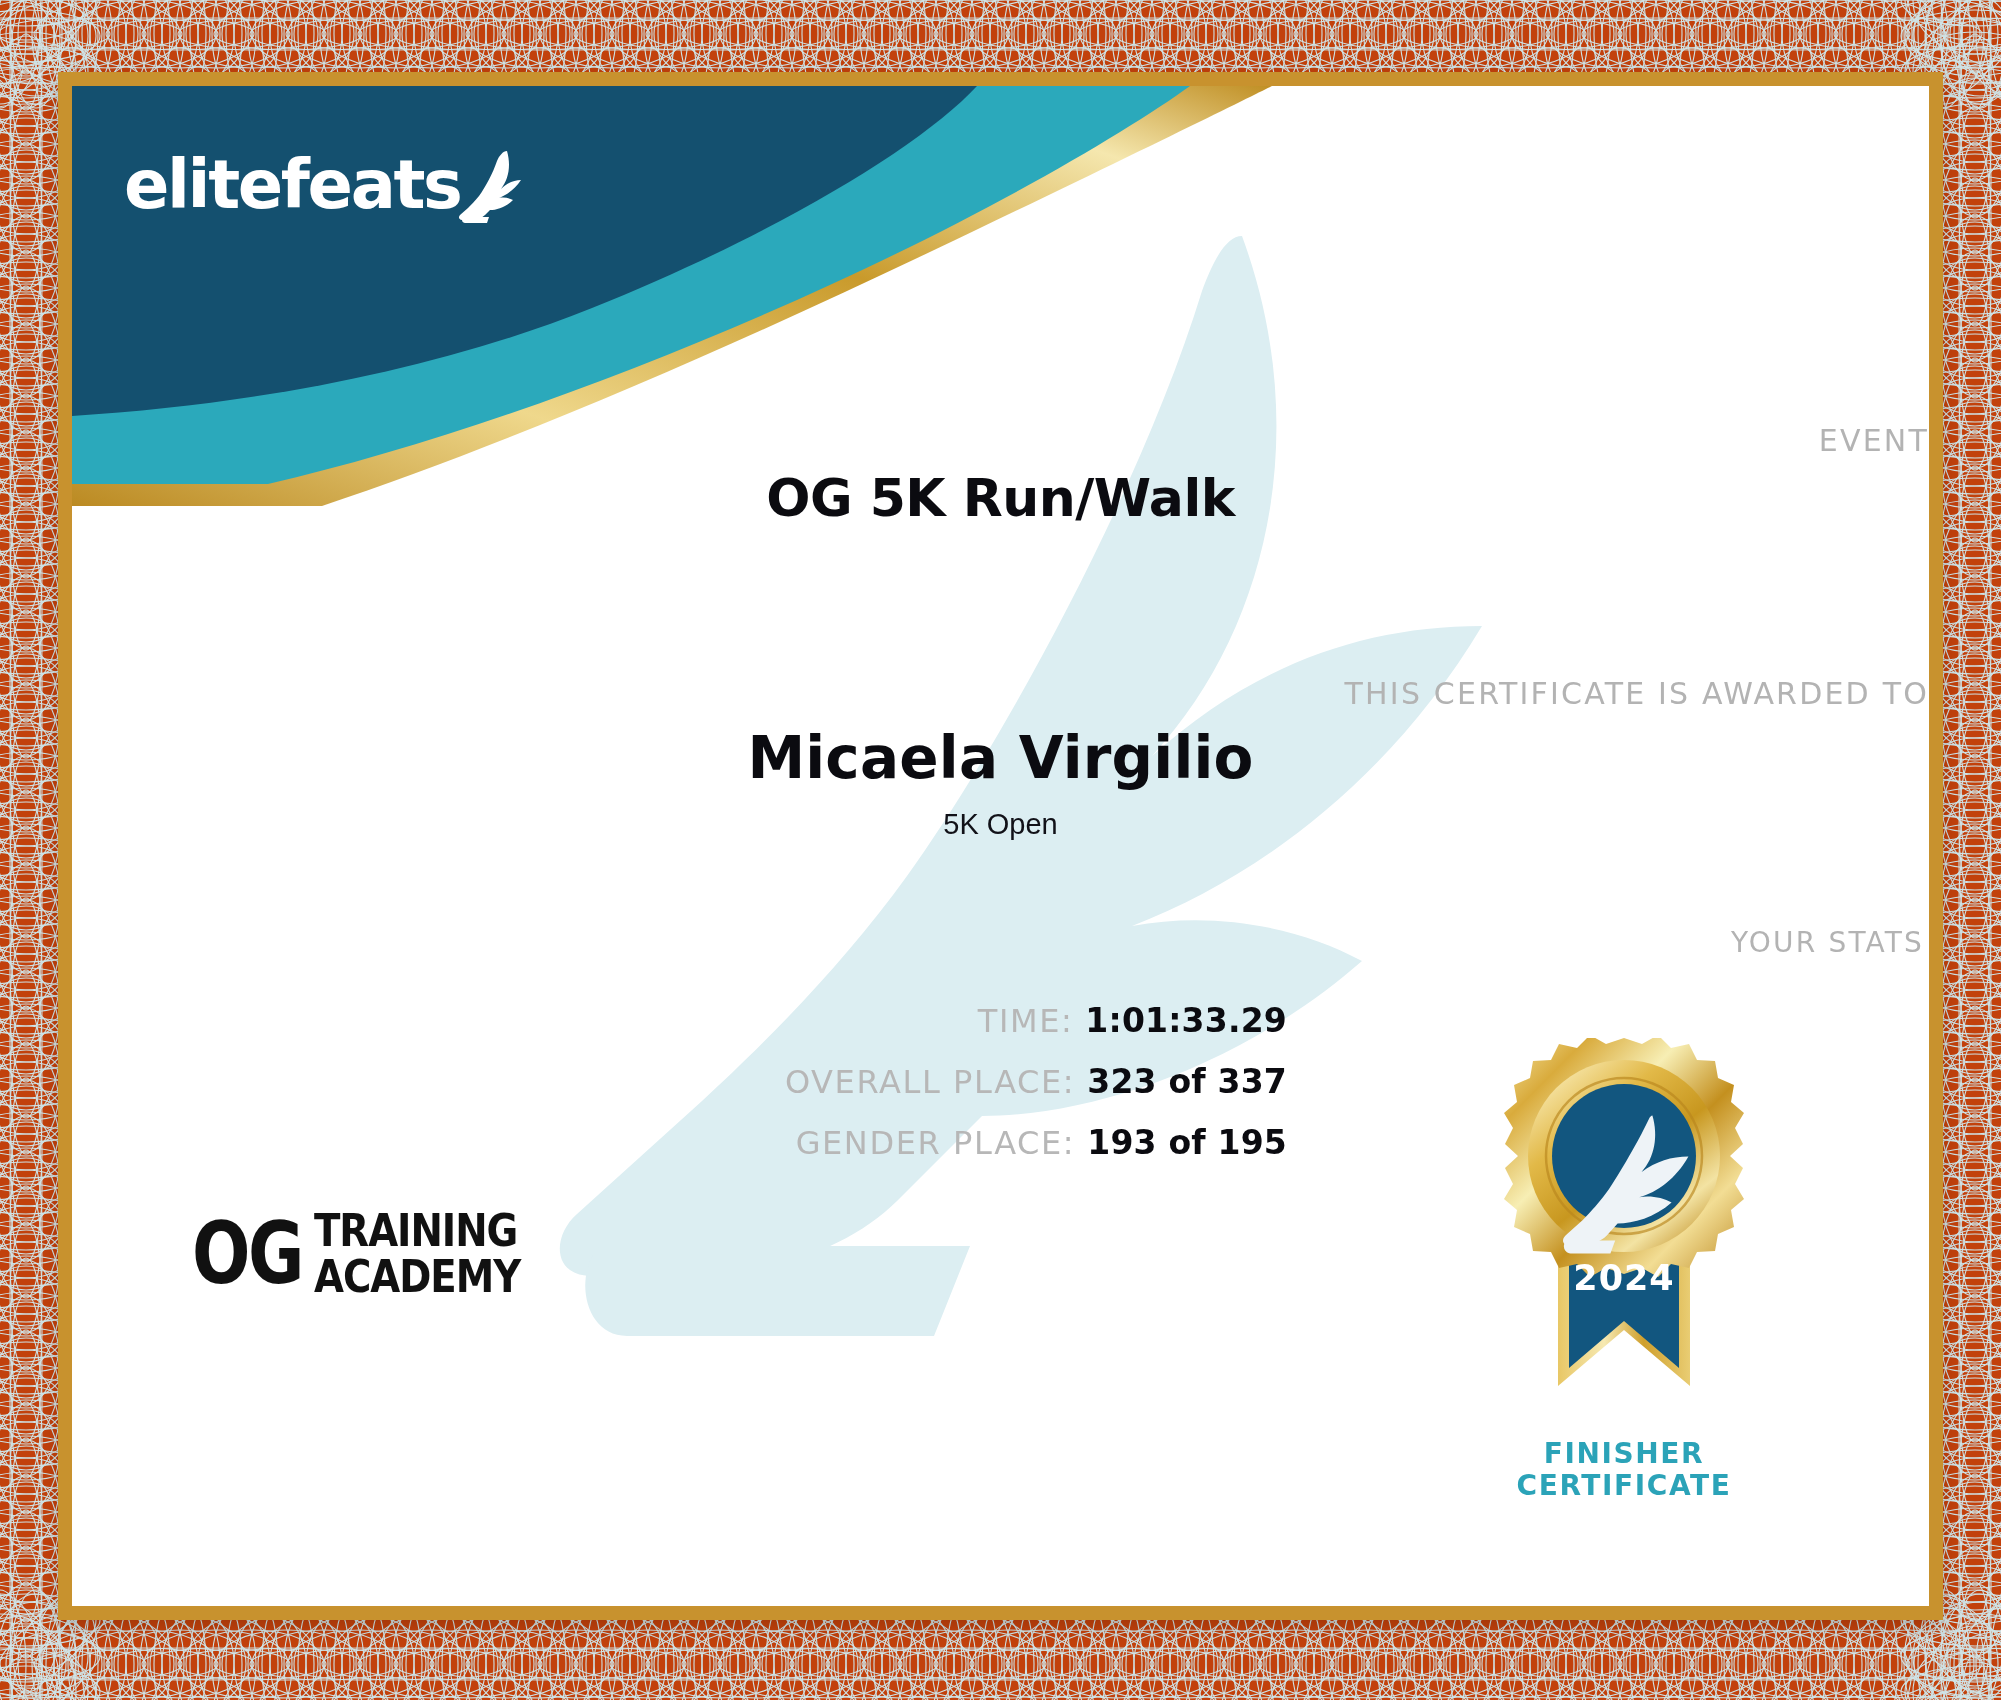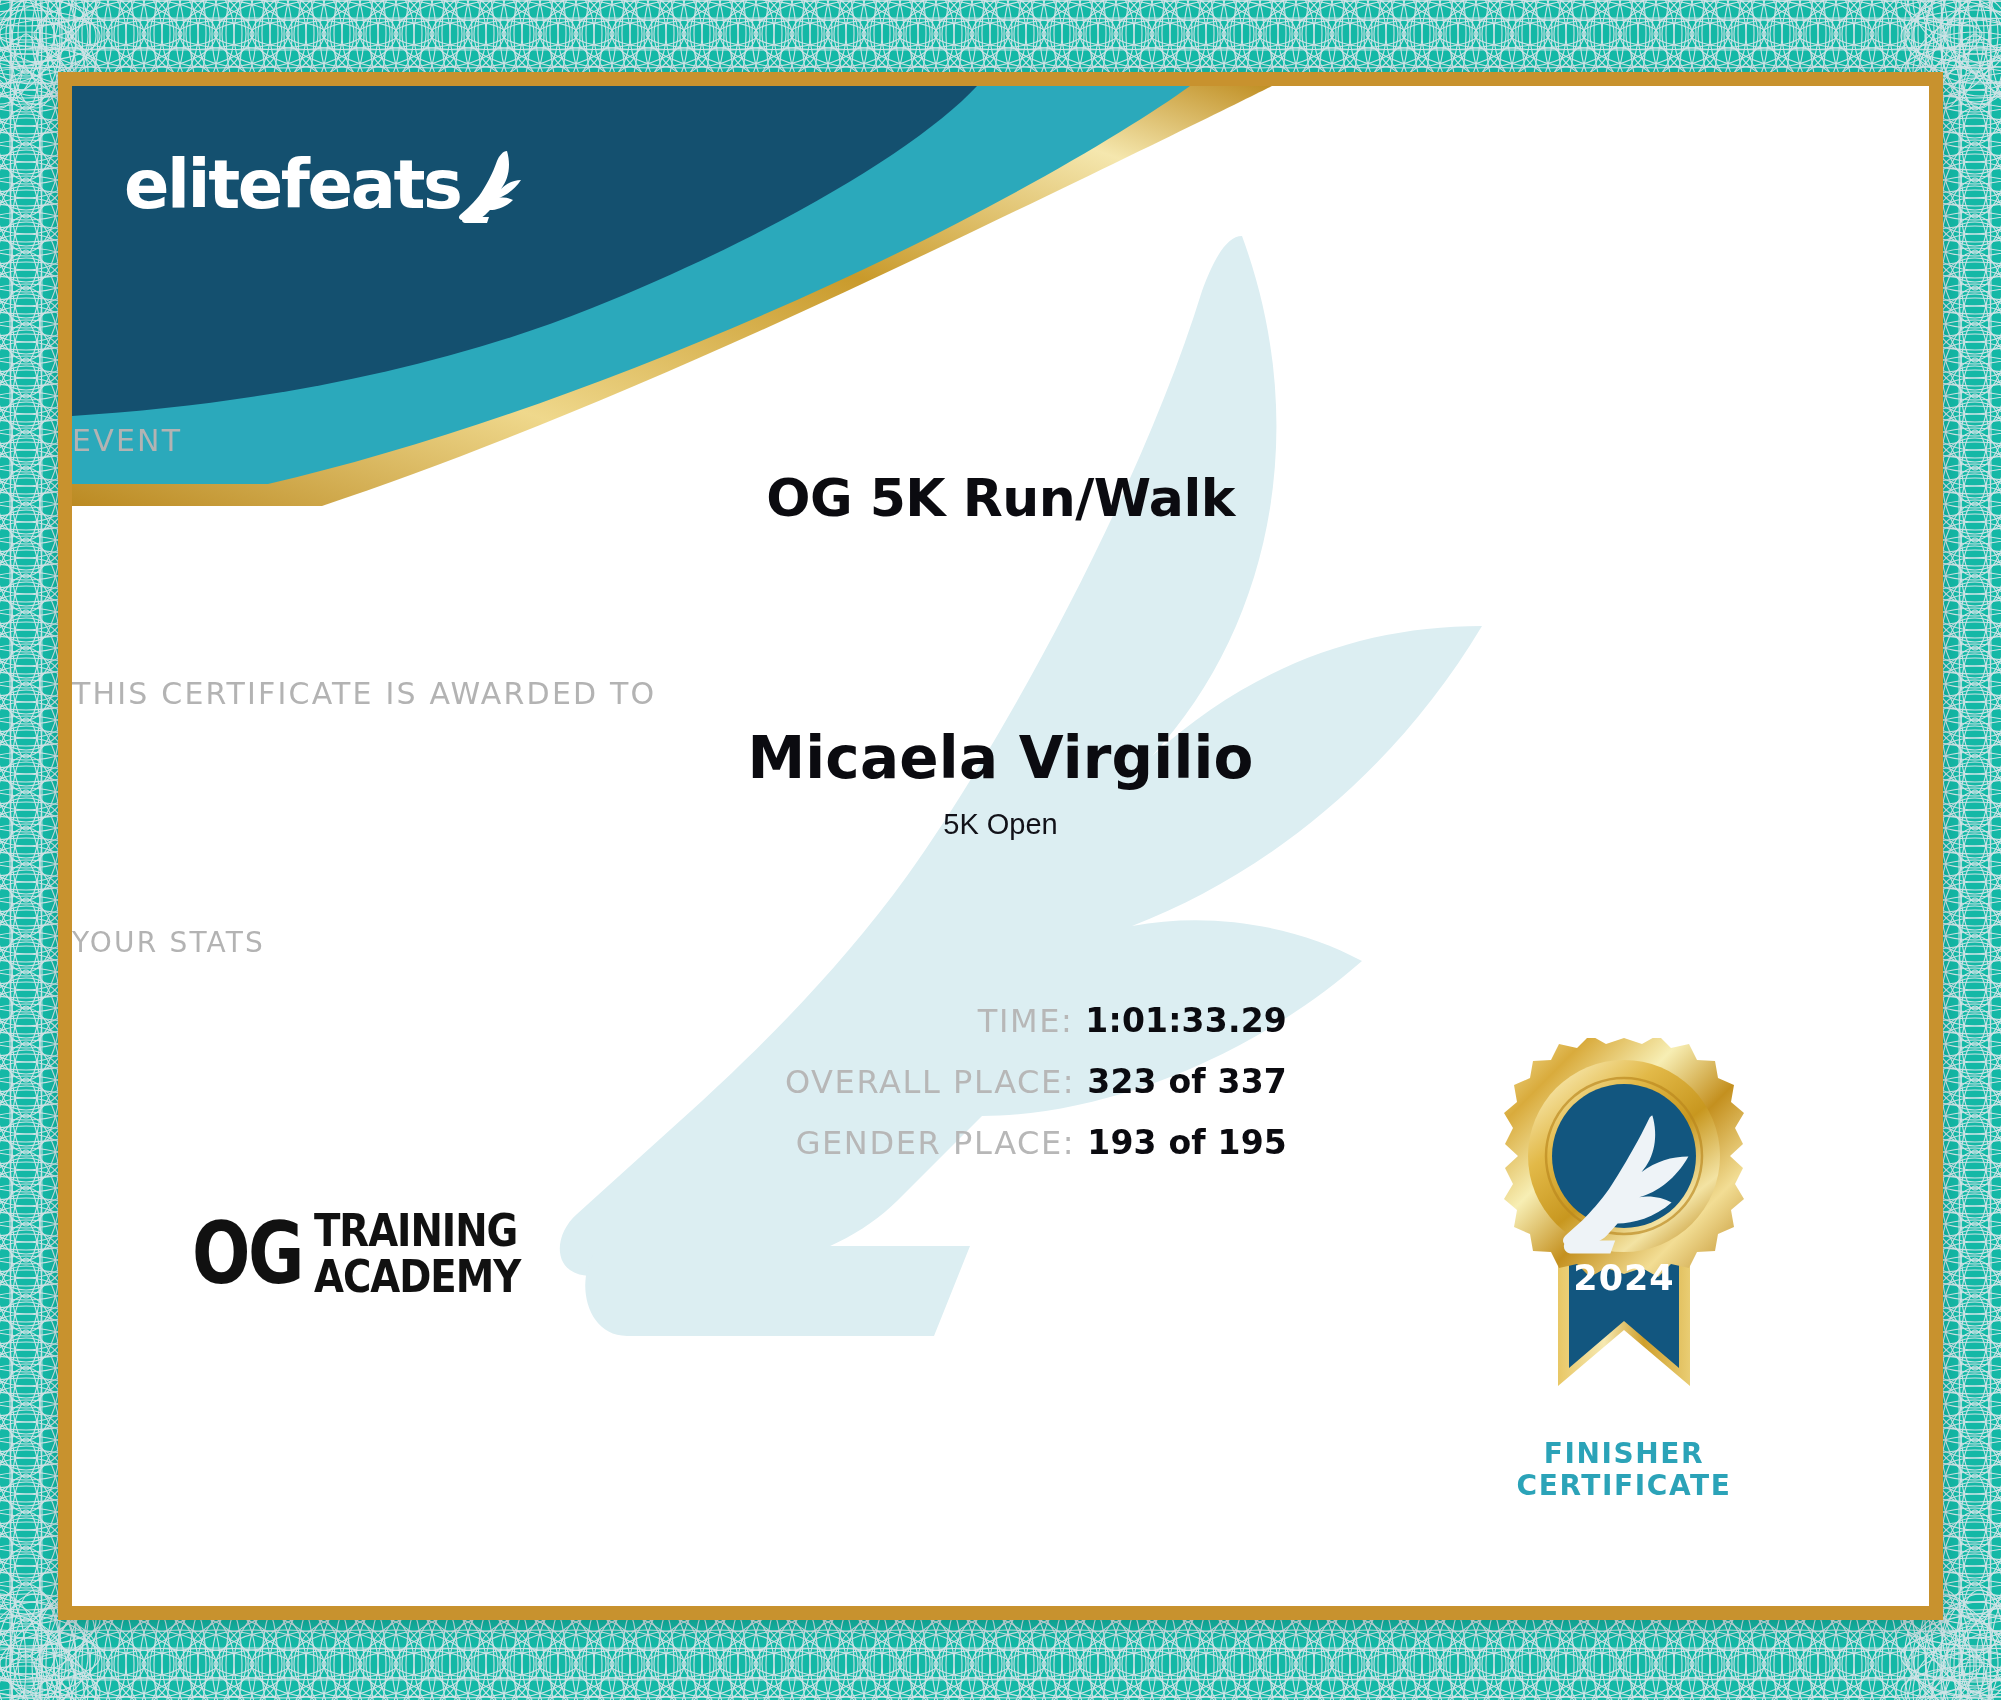--- a/index.html
+++ b/index.html
@@ -12,21 +12,21 @@
     height: 1700px;
     font-family: "Liberation Sans", sans-serif;
     overflow: hidden;
     position: relative;
   }
 
   
   #page {
     position: absolute;
     inset: 0;
-    background: #14b8a6;
+    background: #c2410c;
   }
   #guilloche {
     position: absolute;
     left: 0; top: 0;
     width: 2001px;
     height: 1700px;
     pointer-events: none;
   }
 
   
@@ -96,21 +96,21 @@
     width: 100%;
     height: 100%;
     z-index: 4;
   }
 
   .label-muted {
     color: #b3b3b3;
     font-family: "DejaVu Sans", sans-serif;
     font-weight: 400;
     letter-spacing: 2.2px;
-    text-align: left;
+    text-align: right;
   }
 
   #event-label {
     position: absolute;
     top: 337px;
     left: 0; right: 0;
     font-size: 30px;
   }
   #event-title {
     position: absolute;

